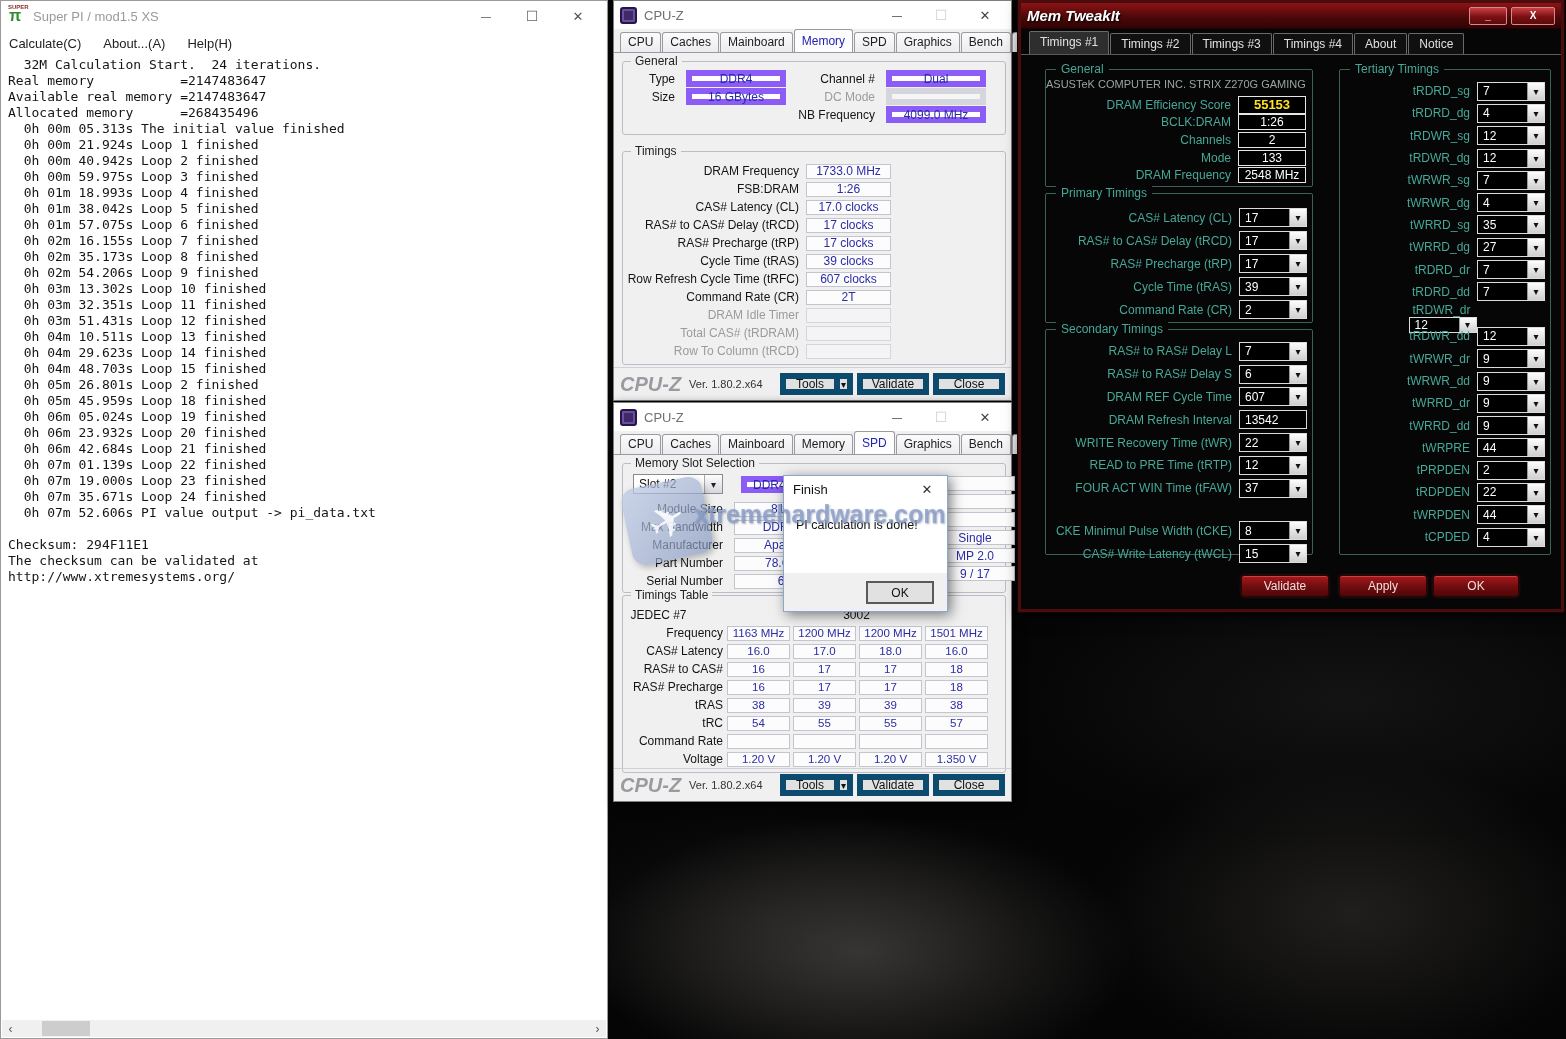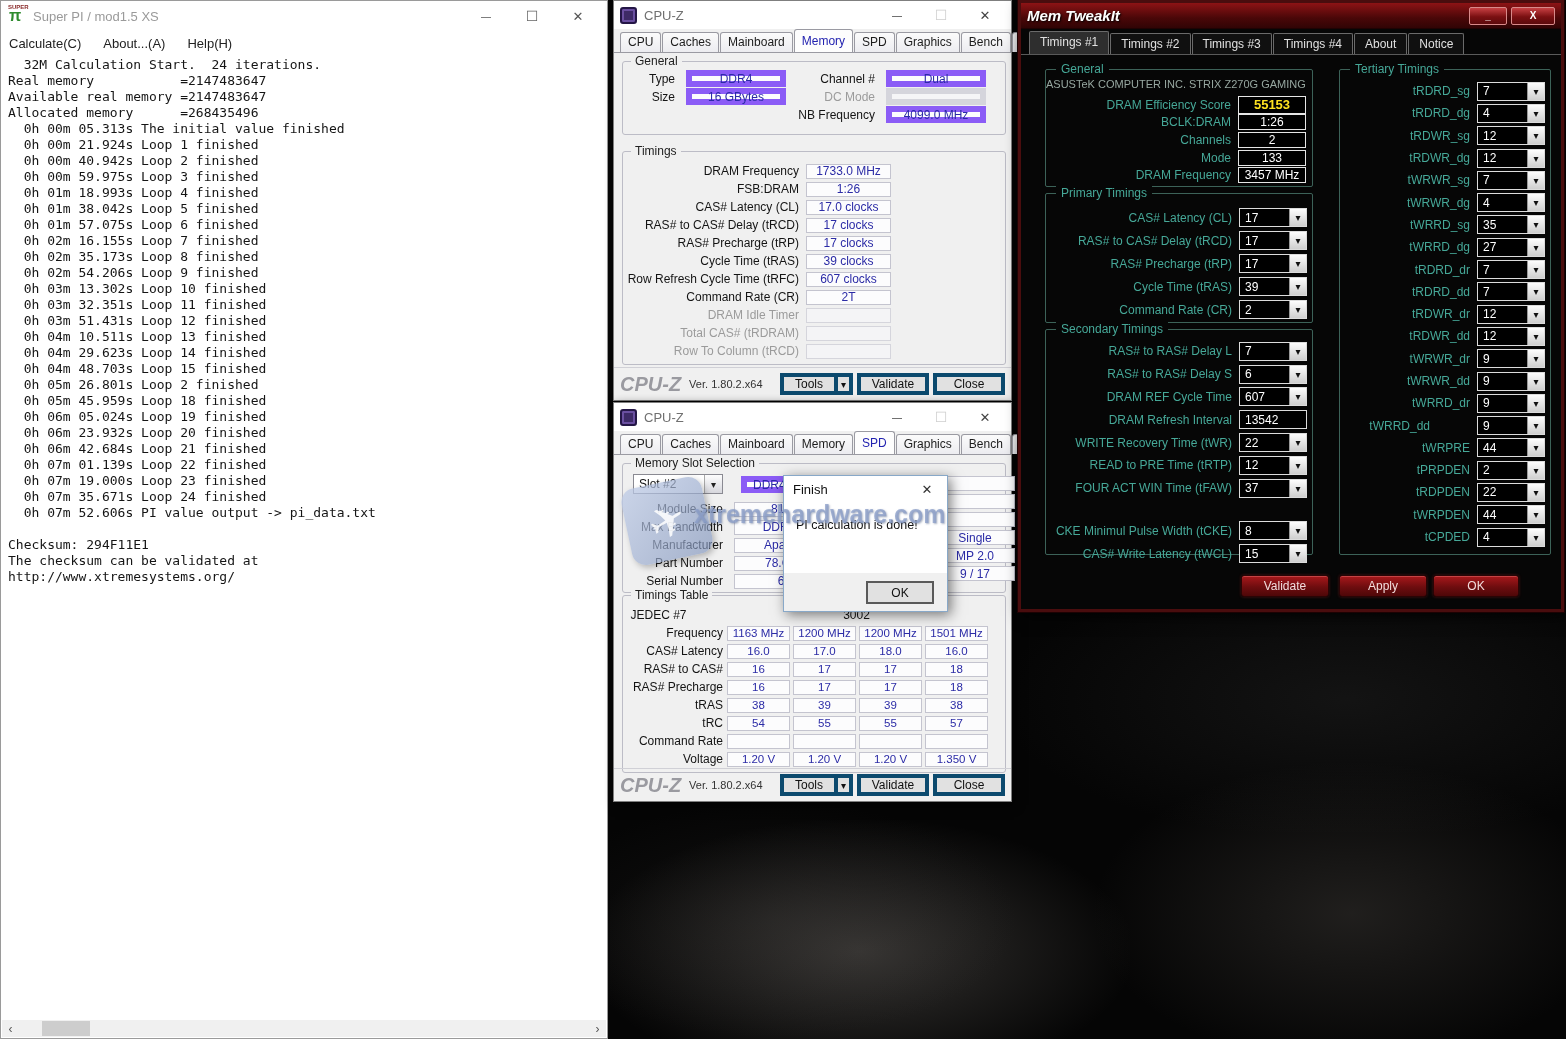--- a/index.html
+++ b/index.html
@@ -69,21 +69,21 @@
   .t-row{display:flex;align-items:center;height:18px;}
   .t-lbl{width:176px;text-align:right;padding-right:7px;font-size:12px;color:#141414;white-space:nowrap;}
   .t-box{width:85px;height:15px;border:1px solid #c4c4cf;background:#fcfcfd;color:#2b2ba6;font-size:12px;
          display:flex;align-items:center;justify-content:center;box-sizing:border-box;}
   .t-row.disabled .t-lbl{color:#9b9b9b;}
   .t-row.disabled .t-box{border-color:#d5d5dc;background:#f4f4f6;color:transparent;}
   .cz-footer{position:absolute;left:0;right:0;bottom:0;height:33px;border-top:1px solid #d0d0d6;
              display:flex;align-items:center;padding:0 6px;box-sizing:border-box;}
   .cz-logo{font-size:20px;font-weight:bold;font-style:italic;color:#9a9aa0;letter-spacing:0;}
   .cz-ver{font-size:11px;color:#333;margin-left:8px;margin-right:auto;}
-  .btn{height:22px;background:#e1e1e1;border:4px solid #0c4a6e;font-size:12px;color:#111;
+  .btn{height:22px;background:#e1e1e1;border:6px solid #0c4a6e;font-size:12px;color:#111;
        display:flex;align-items:center;justify-content:center;box-sizing:border-box;}
   .btn-tools{width:54px;border-right:none;}
   .btn-tools-dd{width:19px;margin-right:4px;}
   .btn-tools-dd::after{content:"▾";font-size:10px;}
   .btn-validate{width:72px;margin-right:4px;}
   .btn-close{width:72px;}
   
   .combo{position:absolute;height:20px;background:#fff;border:1px solid #8a8a92;box-sizing:border-box;
          display:flex;align-items:center;font-size:12px;color:#111;}
   .combo .cval{flex:1;padding-left:5px;}
@@ -535,21 +535,21 @@
         </div>
           <div class="mtg-row">
           <span class="mtg-lbl">Mode</span>
           <span class="mtg-box">
               <span class="mtg-val">133</span>
             </span>
         </div>
           <div class="mtg-row">
           <span class="mtg-lbl">DRAM Frequency</span>
           <span class="mtg-box">
-              <span class="mtg-val">3457 MHz</span>
+              <span class="mtg-val">2548 MHz</span>
             </span>
         </div>
         </div>
     </div>
 
     <div class="mt-group" style="left:24px;top:190px;width:266px;height:128px;">
       <span class="mt-legend">Primary Timings</span>
       <div class="mt-rows" style="top:12px;">
 
       <div class="mt-row h23">
@@ -727,21 +727,21 @@
             <span class="mt-dd"></span>
           </span>
         </div>
           <div class="mt-row" style="height:22.3px;">
           <span class="mt-lbl">tRDRD_dd</span>
           <span class="mt-combo">
             <span class="mt-val">7</span>
             <span class="mt-dd"></span>
           </span>
         </div>
-          <div class="mt-row" style="height:22.3px;">
+          <div class="mt-row" style="height:22.3px;flex-direction:column;">
           <span class="mt-lbl">tRDWR_dr</span>
           <span class="mt-combo">
             <span class="mt-val">12</span>
             <span class="mt-dd"></span>
           </span>
         </div>
           <div class="mt-row" style="height:22.3px;">
           <span class="mt-lbl">tRDWR_dd</span>
           <span class="mt-combo">
             <span class="mt-val">12</span>
@@ -762,21 +762,21 @@
             <span class="mt-dd"></span>
           </span>
         </div>
           <div class="mt-row" style="height:22.3px;">
           <span class="mt-lbl">tWRRD_dr</span>
           <span class="mt-combo">
             <span class="mt-val">9</span>
             <span class="mt-dd"></span>
           </span>
         </div>
-          <div class="mt-row" style="height:22.3px;gap:40px;">
+          <div class="mt-row" style="height:22.3px;">
           <span class="mt-lbl">tWRRD_dd</span>
           <span class="mt-combo">
             <span class="mt-val">9</span>
             <span class="mt-dd"></span>
           </span>
         </div>
           <div class="mt-row" style="height:22.3px;">
           <span class="mt-lbl">tWRPRE</span>
           <span class="mt-combo">
             <span class="mt-val">44</span>

